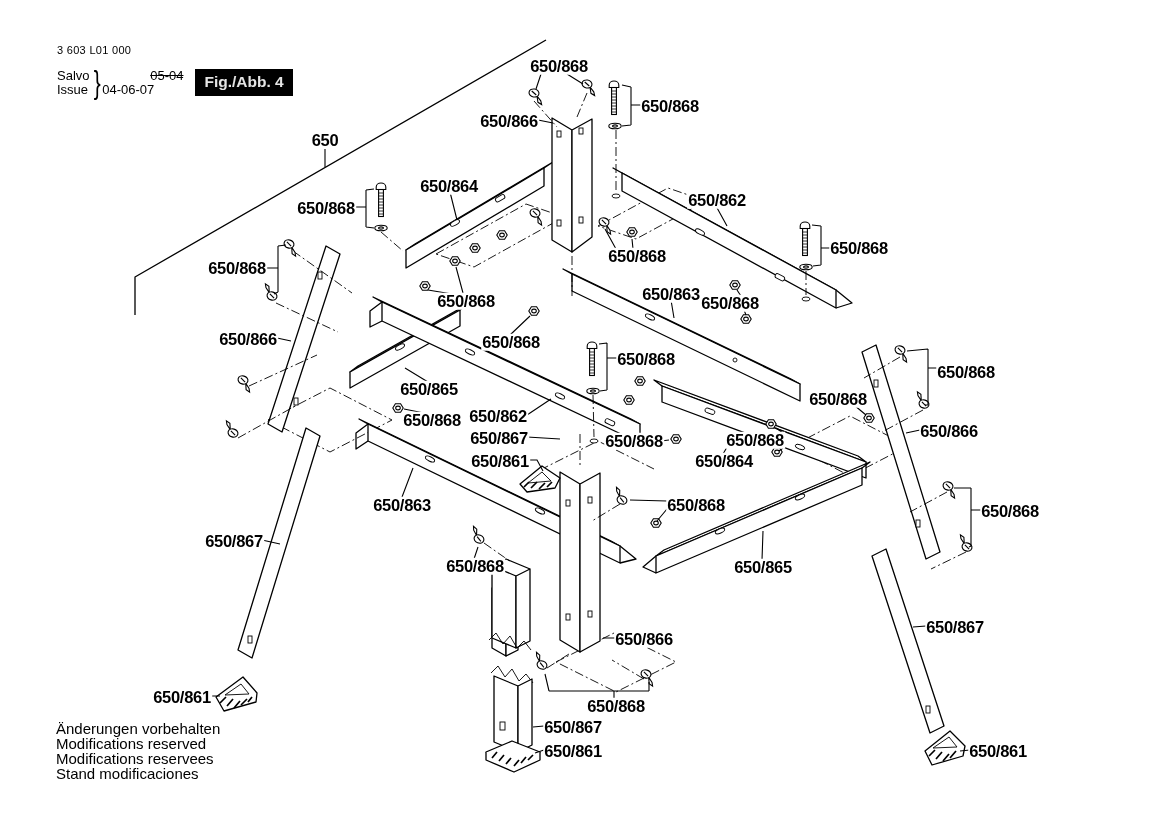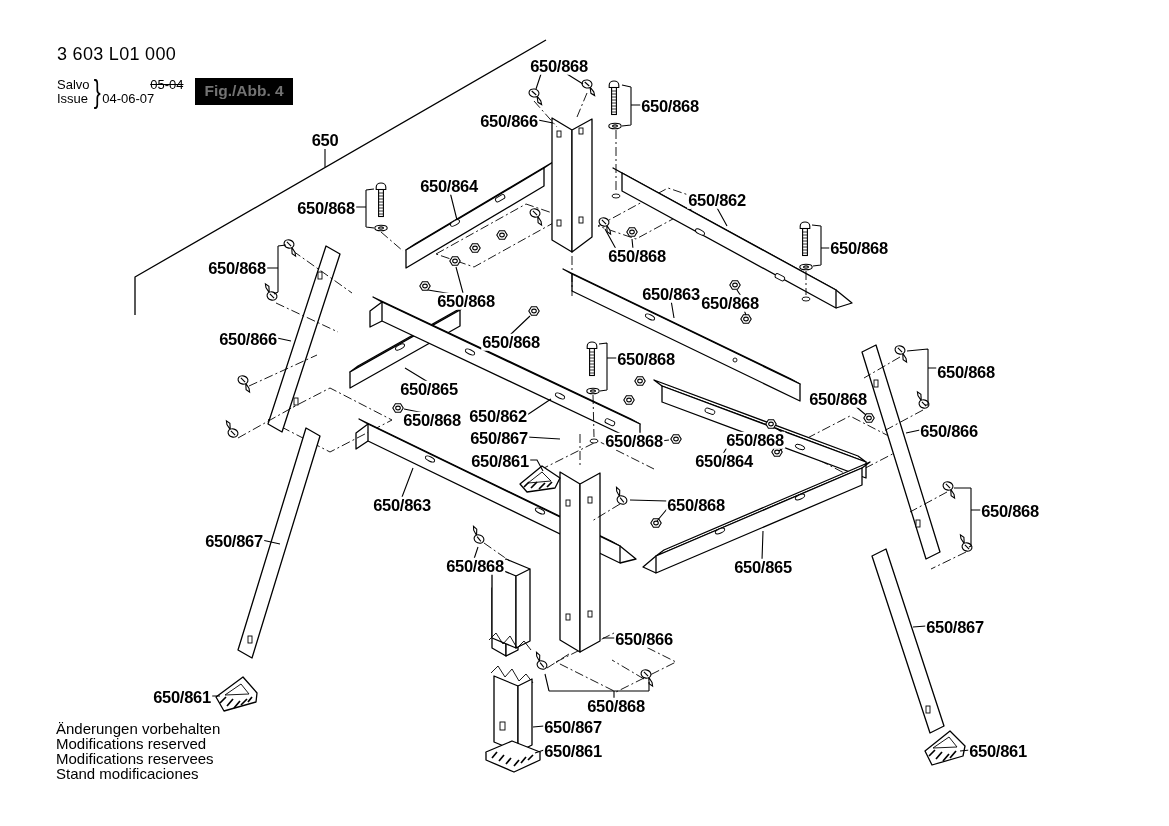--- a/index.html
+++ b/index.html
@@ -4,26 +4,26 @@
 <style>
   html,body{margin:0;padding:0;background:#fff;}
   .page{position:relative;width:1113px;height:826px;background:#fff;overflow:hidden;
         font-family:"Liberation Sans",sans-serif;color:#000;}
   .art-svg{position:absolute;left:0;top:0;}
   .label-layer{position:absolute;left:0;top:0;width:100%;height:100%;}
   .part-label{position:absolute;transform:translate(-50%,-50%);font-weight:bold;
         font-size:16.5px;line-height:1;letter-spacing:-0.3px;background:#fff;
         padding:0 1px;white-space:nowrap;}
   .header{position:absolute;left:57px;top:44px;}
-  .pn{font-size:18px;letter-spacing:0.3px;}
+  .pn{font-size:11px;letter-spacing:0.3px;}
   .rev{display:flex;align-items:center;margin-top:8px;}
   .rev-labels,.rev-values{display:flex;flex-direction:column;font-size:13px;line-height:14px;}
   .brace{font-size:32px;font-weight:400;transform:scaleX(0.65);margin:0 0 0 2px;}
   .struck{text-decoration:line-through;margin-left:48px;}
-  .fig-badge{margin-left:12px;background:#000;color:#737373;font-weight:bold;
+  .fig-badge{margin-left:12px;background:#000;color:#e5e5e5;font-weight:bold;
         font-size:15.5px;padding:4px 9px 5px 9px;}
   .footer{position:absolute;left:56px;top:721px;font-size:15px;line-height:15px;}
   
   .part{stroke:#000;fill:#fff;stroke-width:1.3;stroke-linejoin:round;}
   .thin{stroke:#000;fill:none;stroke-width:0.9;}
   .ink{stroke:#000;fill:none;stroke-width:1.3;stroke-linejoin:round;}
   .dash{stroke:#000;fill:none;stroke-width:0.9;stroke-dasharray:9 3 2 3;}
   .leader{stroke:#000;fill:none;stroke-width:1.1;}
   .hatch{stroke:#000;fill:none;stroke-width:1.7;}
   .hole{stroke:#000;fill:#fff;stroke-width:0.9;}

